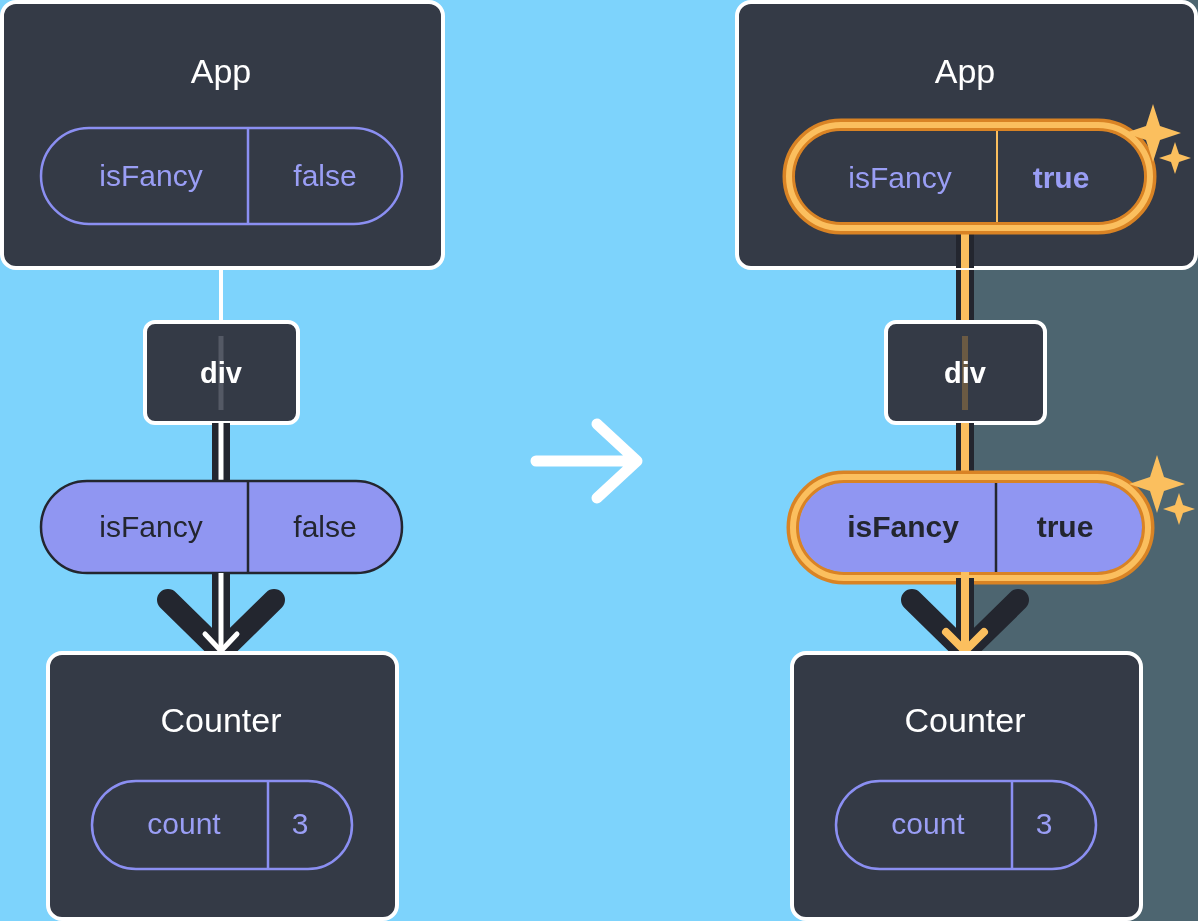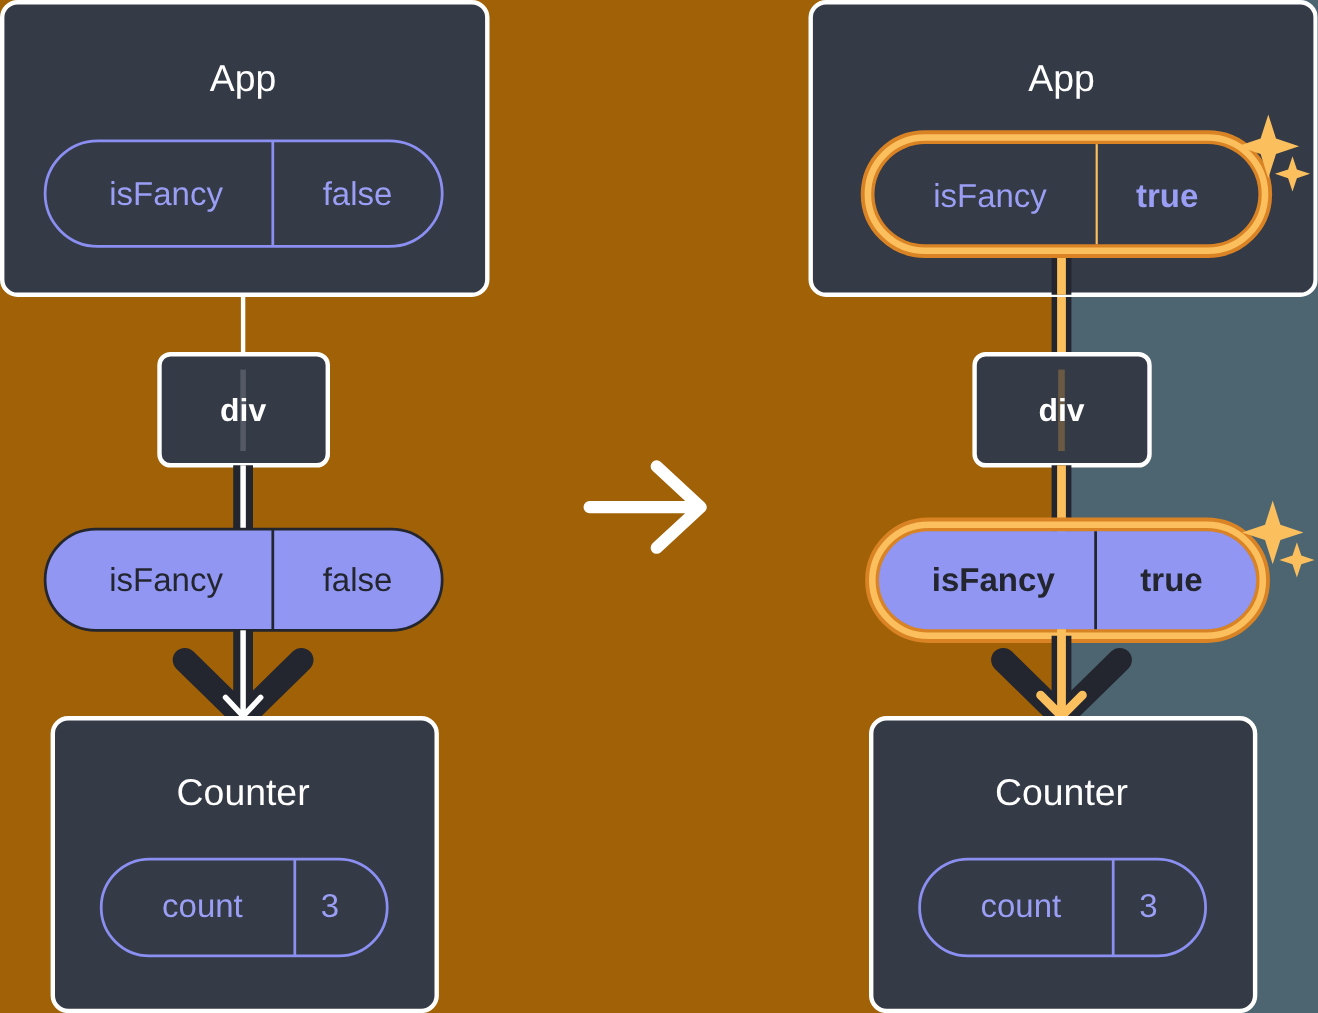--- a/index.html
+++ b/index.html
@@ -10,21 +10,21 @@
   body {
     width: 1198px;
     height: 921px;
     overflow: hidden;
     font-family: "Liberation Sans", sans-serif;
   }
   #stage {
     position: relative;
     width: 964px;
     height: 921px;
-    background: #a16207;
+    background: #7dd3fc;
   }
   svg.diagram {
     position: absolute;
     left: 0;
     top: 0;
     width: 1198px;
     height: 921px;
     display: block;
   }
   .lbl {

